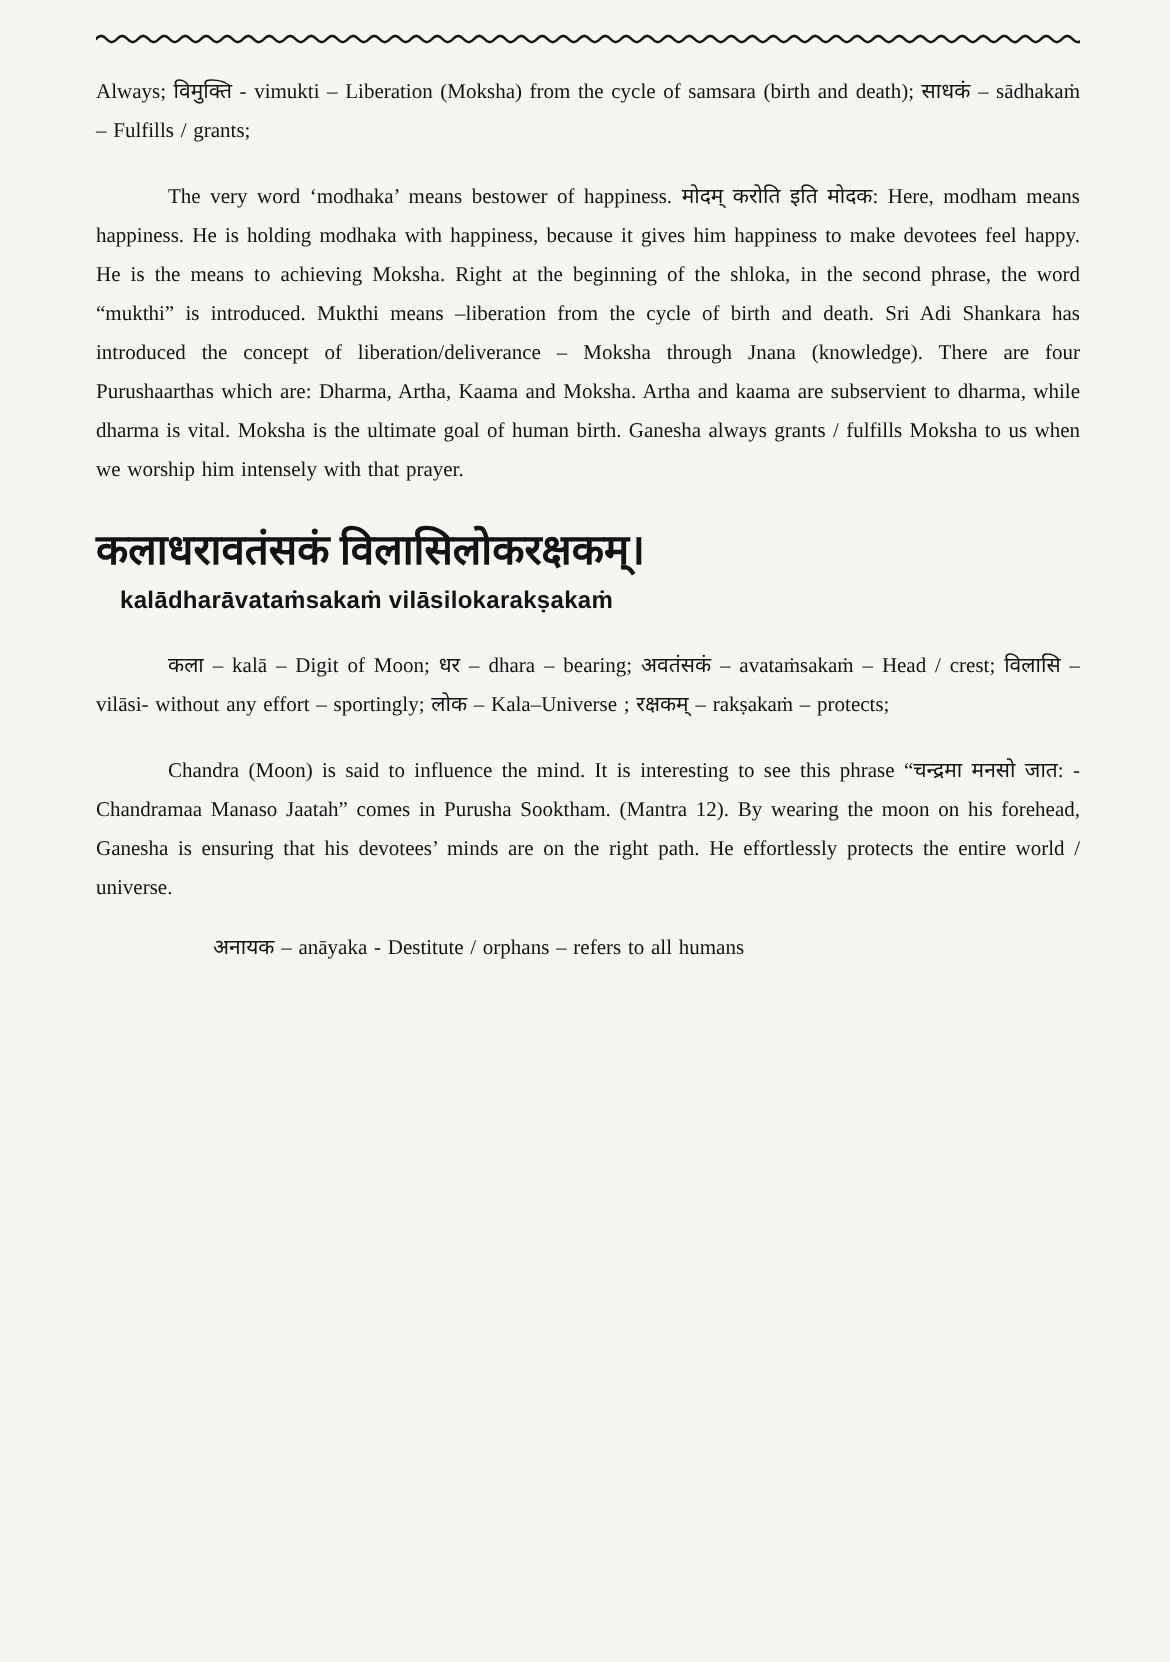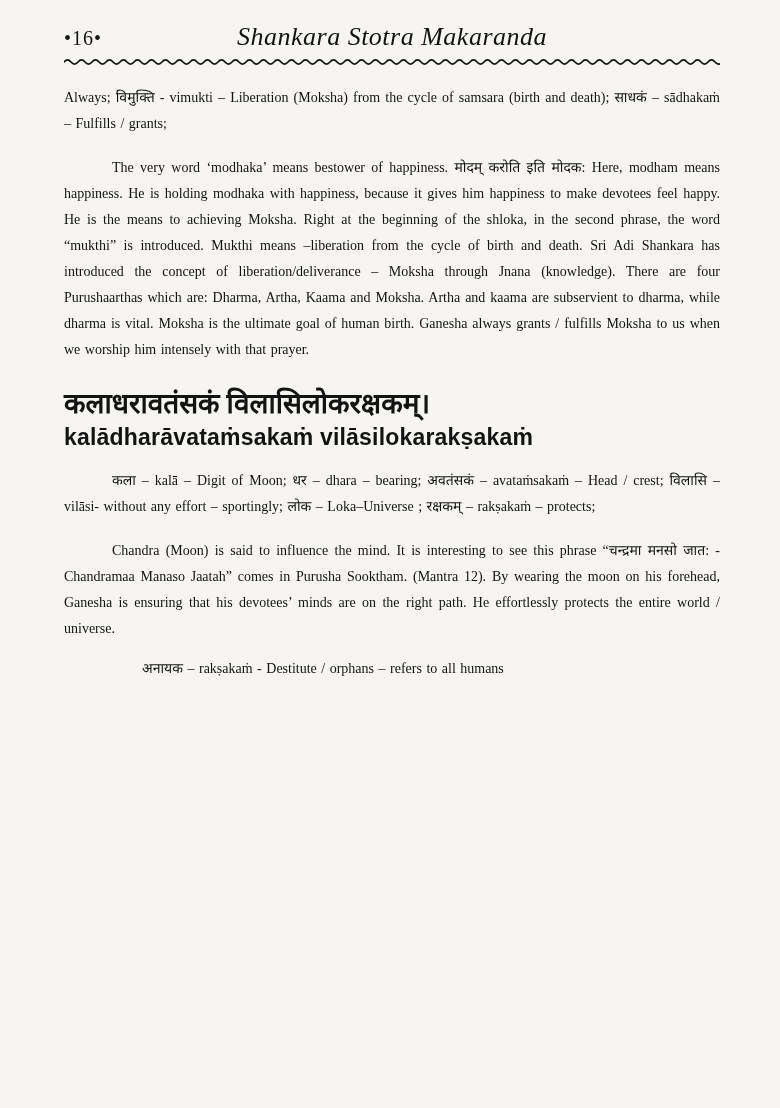--- a/index.html
+++ b/index.html
@@ -55,53 +55,49 @@
   .no-indent { text-indent: 0; }
   .indent-lg { text-indent: 78px; }
   .shloka { margin-top: 24px; }
   .shloka-sa {
     font-size: 28px;
     line-height: 34px;
     font-weight: bold;
     font-family: "Liberation Serif", serif;
   }
   .shloka-tr {
-    font-size: 23px;
+    font-size: 16px;
     line-height: 26px;
     font-weight: bold;
     font-family: "Liberation Sans", sans-serif;
     letter-spacing: 0.2px;
     margin-top: 3px;
+    margin-left: 16px;
   }
 </style>
 </head>
 <body>
 
 <div class="page">
 
-  <header class="page-header">
-    <span class="page-num">•16•</span>
-    <span class="page-title">Shankara Stotra Makaranda</span>
-    <span class="header-spacer"></span>
-  </header>
 
   <svg class="wavy" viewBox="0 0 656 10" preserveAspectRatio="none" aria-hidden="true">
     <path fill="none" stroke="#141414" stroke-width="1.7" stroke-linecap="round" d="M0 5 Q3.5 0.8 7 5 Q10.5 9.2 14 5 Q17.5 0.8 21 5 Q24.5 9.2 28 5 Q31.5 0.8 35 5 Q38.5 9.2 42 5 Q45.5 0.8 49 5 Q52.5 9.2 56 5 Q59.5 0.8 63 5 Q66.5 9.2 70 5 Q73.5 0.8 77 5 Q80.5 9.2 84 5 Q87.5 0.8 91 5 Q94.5 9.2 98 5 Q101.5 0.8 105 5 Q108.5 9.2 112 5 Q115.5 0.8 119 5 Q122.5 9.2 126 5 Q129.5 0.8 133 5 Q136.5 9.2 140 5 Q143.5 0.8 147 5 Q150.5 9.2 154 5 Q157.5 0.8 161 5 Q164.5 9.2 168 5 Q171.5 0.8 175 5 Q178.5 9.2 182 5 Q185.5 0.8 189 5 Q192.5 9.2 196 5 Q199.5 0.8 203 5 Q206.5 9.2 210 5 Q213.5 0.8 217 5 Q220.5 9.2 224 5 Q227.5 0.8 231 5 Q234.5 9.2 238 5 Q241.5 0.8 245 5 Q248.5 9.2 252 5 Q255.5 0.8 259 5 Q262.5 9.2 266 5 Q269.5 0.8 273 5 Q276.5 9.2 280 5 Q283.5 0.8 287 5 Q290.5 9.2 294 5 Q297.5 0.8 301 5 Q304.5 9.2 308 5 Q311.5 0.8 315 5 Q318.5 9.2 322 5 Q325.5 0.8 329 5 Q332.5 9.2 336 5 Q339.5 0.8 343 5 Q346.5 9.2 350 5 Q353.5 0.8 357 5 Q360.5 9.2 364 5 Q367.5 0.8 371 5 Q374.5 9.2 378 5 Q381.5 0.8 385 5 Q388.5 9.2 392 5 Q395.5 0.8 399 5 Q402.5 9.2 406 5 Q409.5 0.8 413 5 Q416.5 9.2 420 5 Q423.5 0.8 427 5 Q430.5 9.2 434 5 Q437.5 0.8 441 5 Q444.5 9.2 448 5 Q451.5 0.8 455 5 Q458.5 9.2 462 5 Q465.5 0.8 469 5 Q472.5 9.2 476 5 Q479.5 0.8 483 5 Q486.5 9.2 490 5 Q493.5 0.8 497 5 Q500.5 9.2 504 5 Q507.5 0.8 511 5 Q514.5 9.2 518 5 Q521.5 0.8 525 5 Q528.5 9.2 532 5 Q535.5 0.8 539 5 Q542.5 9.2 546 5 Q549.5 0.8 553 5 Q556.5 9.2 560 5 Q563.5 0.8 567 5 Q570.5 9.2 574 5 Q577.5 0.8 581 5 Q584.5 9.2 588 5 Q591.5 0.8 595 5 Q598.5 9.2 602 5 Q605.5 0.8 609 5 Q612.5 9.2 616 5 Q619.5 0.8 623 5 Q626.5 9.2 630 5 Q633.5 0.8 637 5 Q640.5 9.2 644 5 Q647.5 0.8 651 5 Q654.5 9.2 658 5"></path>
   </svg>
 
   <p class="body-para no-indent">Always; विमुक्ति - vimukti – Liberation (Moksha) from the cycle of samsara (birth and death); साधकं – sādhakaṁ – Fulfills / grants;</p>
 
   <p class="body-para">The very word ‘modhaka’ means bestower of happiness. मोदम् करोति इति मोदक: Here, modham means happiness. He is holding modhaka with happiness, because it gives him happiness to make devotees feel happy.  He is the means to achieving Moksha.  Right at the beginning of the shloka, in the second phrase, the word “mukthi” is introduced.  Mukthi means –liberation from the cycle of birth and death. Sri Adi Shankara has introduced the concept of liberation/deliverance – Moksha through Jnana (knowledge). There are four Purushaarthas which are:  Dharma, Artha, Kaama and Moksha.  Artha and kaama are subservient to dharma, while dharma is vital.  Moksha is the ultimate goal of human birth.  Ganesha always grants / fulfills Moksha to us when we worship him intensely with that prayer.</p>
 
   <div class="shloka">
     <div class="shloka-sa">कलाधरावतंसकं  विलासिलोकरक्षकम्।</div>
     <div class="shloka-tr">kalādharāvataṁsakaṁ vilāsilokarakṣakaṁ</div>
   </div>
 
-  <p class="body-para">कला – kalā – Digit of Moon; धर – dhara – bearing;  अवतंसकं – avataṁsakaṁ – Head / crest; विलासि – vilāsi- without any effort – sportingly; लोक – Loka–Universe ; रक्षकम् – rakṣakaṁ – protects;</p>
+  <p class="body-para">कला – kalā – Digit of Moon; धर – dhara – bearing;  अवतंसकं – avataṁsakaṁ – Head / crest; विलासि – vilāsi- without any effort – sportingly; लोक – Kala–Universe ; रक्षकम् – rakṣakaṁ – protects;</p>
 
 
   <p class="body-para">Chandra (Moon) is said to influence the mind.  It is interesting to see this phrase “चन्द्रमा मनसो जात: - Chandramaa Manaso Jaatah” comes in Purusha Sooktham. (Mantra  12). By wearing the moon on his forehead, Ganesha is ensuring that his devotees’ minds are on the right path.  He effortlessly protects the entire world / universe.</p>
 
 
-  <p class="body-para indent-lg" style="margin-top:14px">अनायक – rakṣakaṁ - Destitute / orphans – refers to all humans</p>
+  <p class="body-para indent-lg" style="margin-top:14px">अनायक – anāyaka - Destitute / orphans – refers to all humans</p>
 
 </div>
 
 </body></html>

